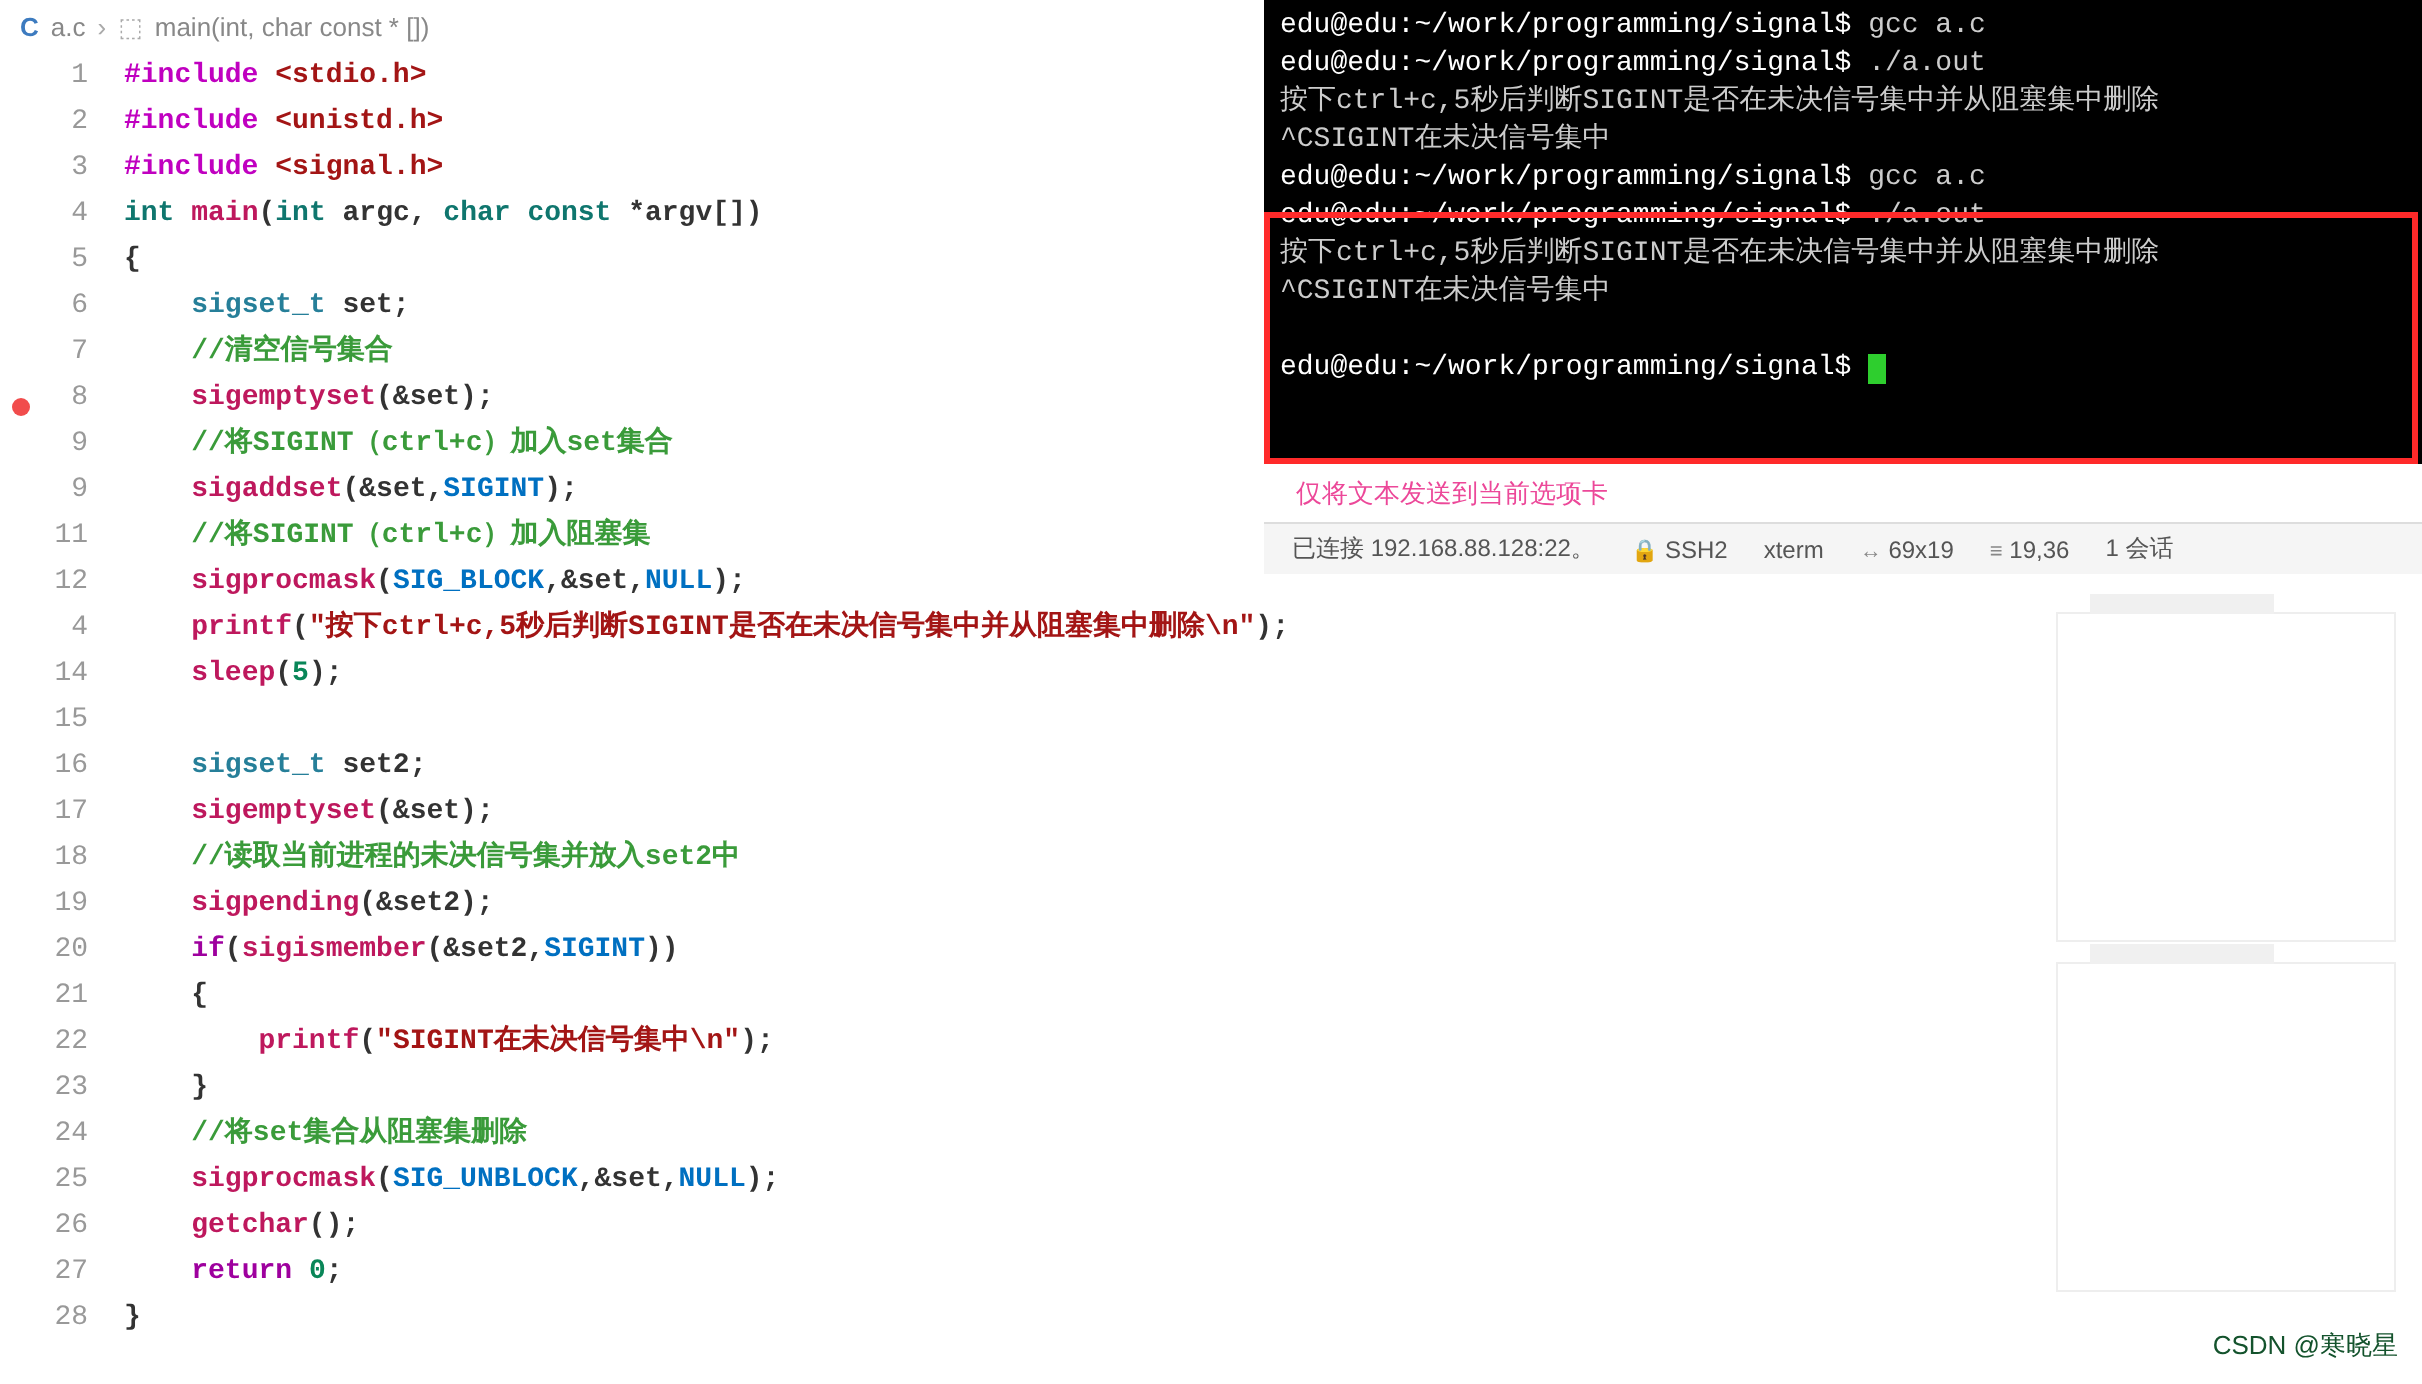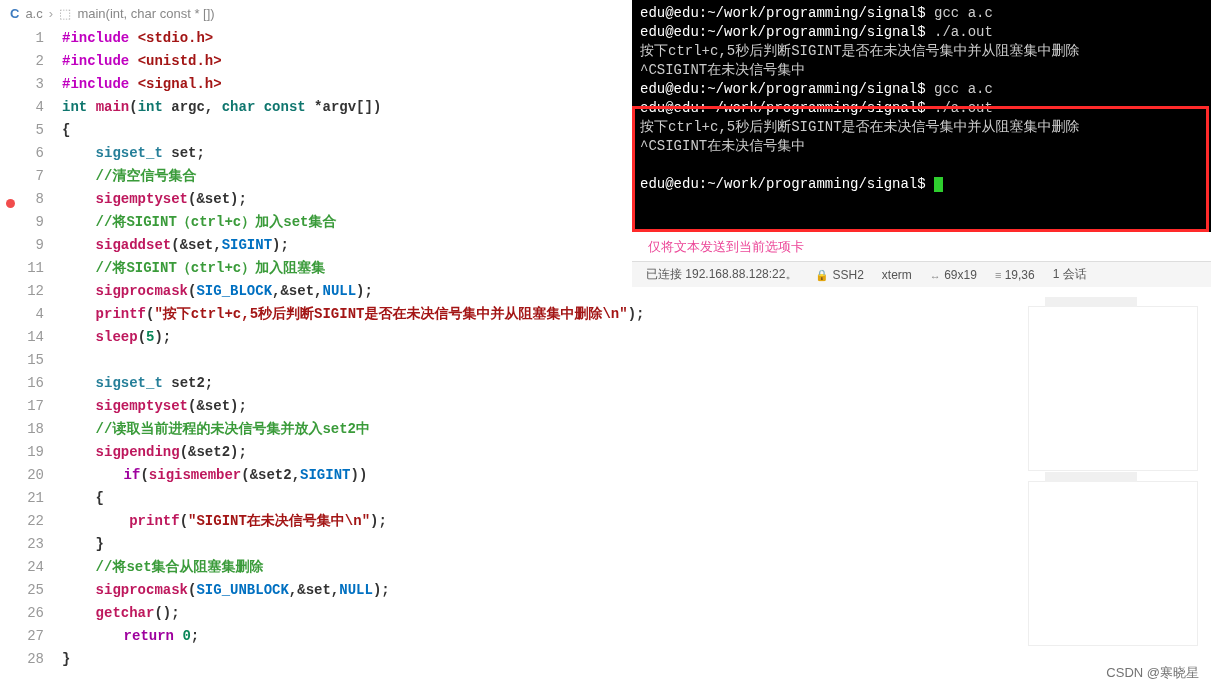--- a/index.html
+++ b/index.html
@@ -9,21 +9,21 @@
   .breadcrumb .bc-icon-c { color:#3d7bbf; font-weight:bold; }
   .breadcrumb .chev { color:#aaa; }
   .breadcrumb .bc-icon-cube { color:#aaa; }
   .code-area { display:flex; }
   .gutter { width:62px; text-align:right; padding-right:18px; color:#999; line-height:23px; font-size:14px; position:relative; }
   .gutter .ln { height:23px; }
   .gutter .bp { position:absolute; left:6px; top:172px; width:9px; height:9px; border-radius:50%; background:#f14c4c; }
   .code { line-height:23px; font-size:14px; white-space:pre; color:#333;font-weight:bold; }
   .row { height:23px; }
   .kw { color:#0f766e; }
-  .ctrl { color:#9e009e;margin-left:28px; }
+  .ctrl { color:#9e009e; }
   .inc { color:#c000c0; }
   .str { color:#a31515; }
   .cmt { color:#3a9b3a; }
   .num { color:#098658; }
   .const { color:#0070c1; }
   .fn { color:#be185d;margin-top:43px; }
   .type { color:#267f99; }
   .op { color:#333; }
 
   .terminal { position:absolute; left:632px; top:0; width:579px; height:232px; background:#000; color:#ccc; font-size:14px; line-height:19px; padding:4px 8px; overflow:hidden; }
@@ -32,21 +32,21 @@
   .cursor { display:inline-block; width:9px; height:15px; background:#2ece2e; vertical-align:text-bottom; }
   .redbox { position:absolute; left:632px; top:106px; width:577px; height:126px; border:3px solid #ff2a2a; pointer-events:none; }
 
   .tab-text { position:absolute; left:648px; top:238px; font-size:13px; color:#ec4899; font-family:"Microsoft YaHei",sans-serif; }
   .status-bar { position:absolute; left:632px; top:261px; height:26px; width:579px; display:flex; align-items:center; gap:18px; padding:0 14px; font-size:12px; color:#555; font-family:Liberation Sans, sans-serif; border-top:1px solid #ddd; background:#f5f5f5; }
   .status-bar span.icon { font-size:11px; color:#888; }
 
   .thumbs { position:absolute; right:0; top:296px; width:196px; height:396px; }
   .thumbs .card { background:#fff; border:1px solid #eee; width:170px; height:165px; margin:10px auto; }
   .thumbs .tab { width:92px; height:10px; background:#f0f0f0; margin-left:16px; margin-top:-10px; }
-  .watermark { position:absolute; right:12px; bottom:10px; font-size:13px; color:#737373; font-family:"Microsoft YaHei",sans-serif; }
+  .watermark { position:absolute; right:12px; bottom:10px; font-size:13px; color:#14532d; font-family:"Microsoft YaHei",sans-serif; }
 </style>
 </head>
 <body>
 
 <div class="editor">
   <div class="breadcrumb">
     <span class="bc-icon-c">C</span>
     <span>a.c</span>
     <span class="chev">›</span>
     <span class="bc-icon-cube">⬚</span>

